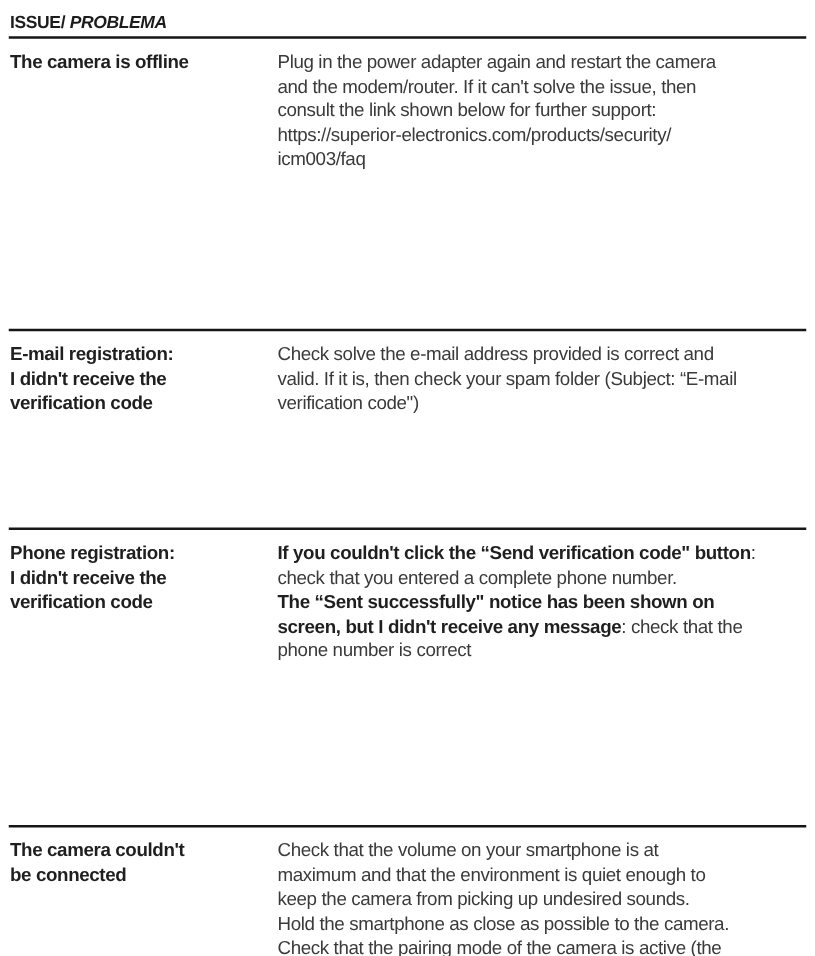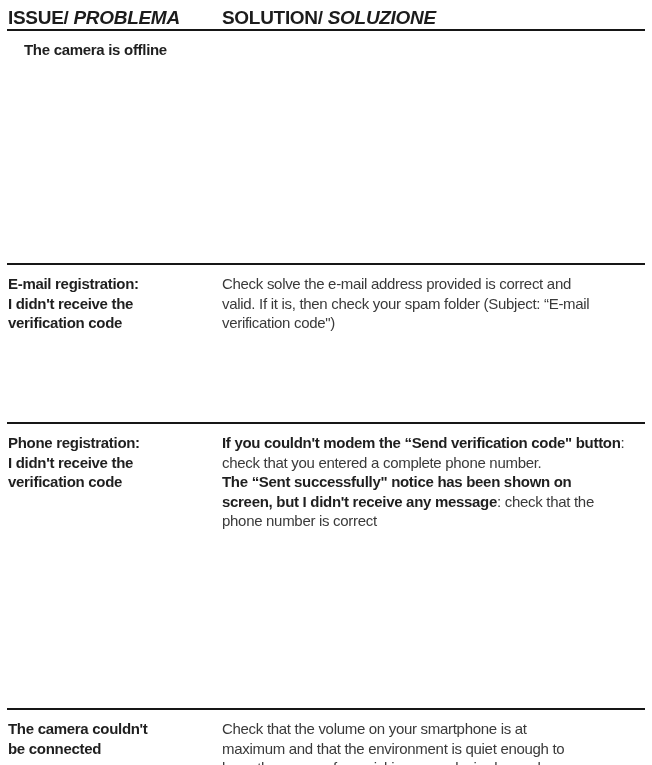--- a/index.html
+++ b/index.html
@@ -26,33 +26,33 @@
     width: 638px;
   }
   .thead {
     display: flex;
     box-sizing: border-box;
     height: 31px;
     padding-top: 8px;
     border-bottom: 2px solid #161616;
     font-weight: 700;
     color: #1c1c1c;
-    font-size: 19px;
+    font-size: 14px;
   }
   .row {
     display: flex;
     box-sizing: border-box;
     padding-top: 9px;
   }
   .row + .row {
     border-top: 2px solid #161616;
   }
-  .row.r1 { height: 232px; margin-left: 16px; }
+  .row.r1 { height: 232px; }
   .row.r2 { height: 159px; }
-  .row.r3 { height: 286px; }
+  .row.r3 { height: 238px; }
   .row.r4 { height: 160px; }
   .col-issue {
     box-sizing: border-box;
     width: 215px;
     padding-left: 1px;
     flex: 0 0 215px;
   }
   .col-solution {
     box-sizing: border-box;
     flex: 1 1 auto;
@@ -75,28 +75,32 @@
 </head>
 <body>
 
 <div class="page">
   <div class="table">
 
     <div class="thead">
       <div class="col-issue">
         <span>ISSUE/ </span><span class="it">PROBLEMA</span>
       </div>
-      <div class="col-solution">
-        <span>SOLUTION/ </span><span class="it">SOLUZIONE</span>
-      </div>
     </div>
 
     <div class="row r1">
       <div class="col-issue">
         <div class="issue-text">The camera is offline</div>
+      </div>
+      <div class="col-solution">
+        <div class="solution-text"><span>Plug in the power adapter again and restart the camera
+and the modem/router. If it can't solve the issue, then
+consult the link shown below for further support:
+https://superior-electronics.com/products/security/
+icm003/faq</span></div>
       </div>
     </div>
 
     <div class="row r2">
       <div class="col-issue">
         <div class="issue-text">E-mail registration:
 I didn't receive the
 verification code</div>
       </div>
       <div class="col-solution">
@@ -106,21 +110,21 @@
       </div>
     </div>
 
     <div class="row r3">
       <div class="col-issue">
         <div class="issue-text">Phone registration:
 I didn't receive the
 verification code</div>
       </div>
       <div class="col-solution">
-        <div class="solution-text"><span class="b">If you couldn't modem the “Send verification code" button</span><span>:
+        <div class="solution-text"><span class="b">If you couldn't click the “Send verification code" button</span><span>:
 check that you entered a complete phone number.
 </span><span class="b">The “Sent successfully" notice has been shown on
 screen, but I didn't receive any message</span><span>: check that the
 phone number is correct</span></div>
       </div>
     </div>
 
     <div class="row r4">
       <div class="col-issue">
         <div class="issue-text">The camera couldn't

